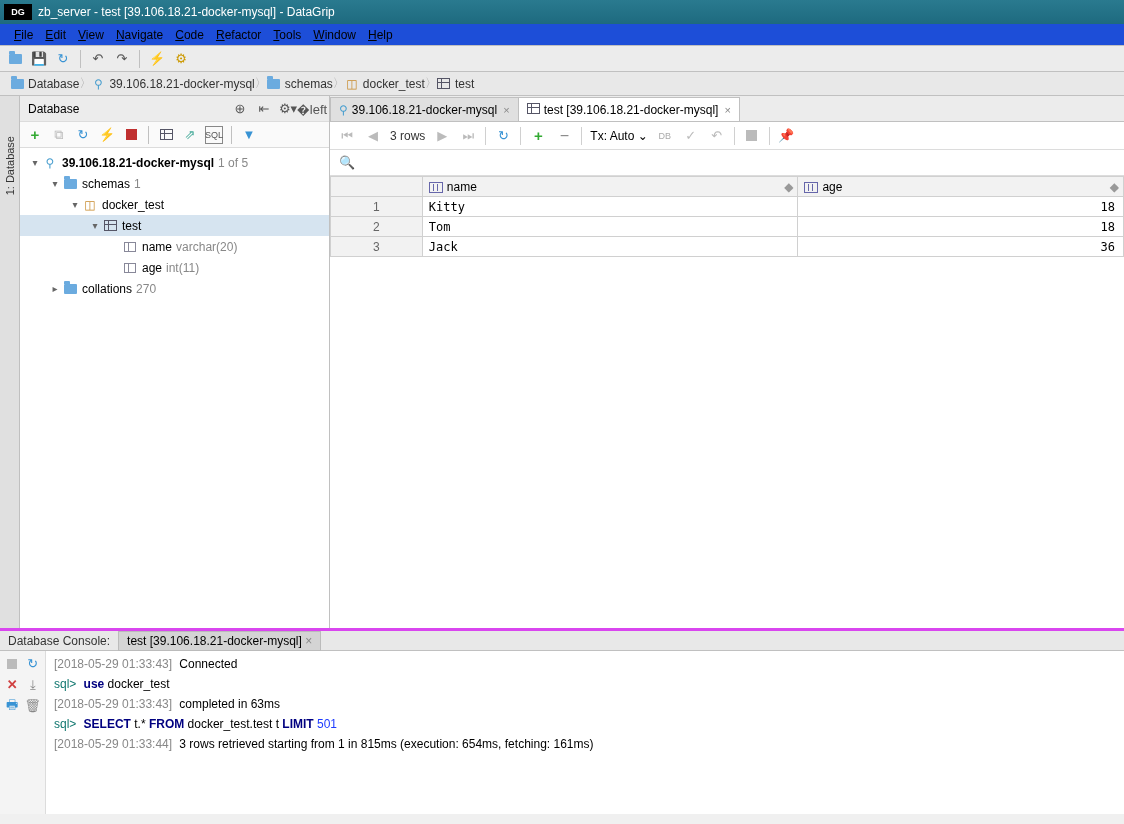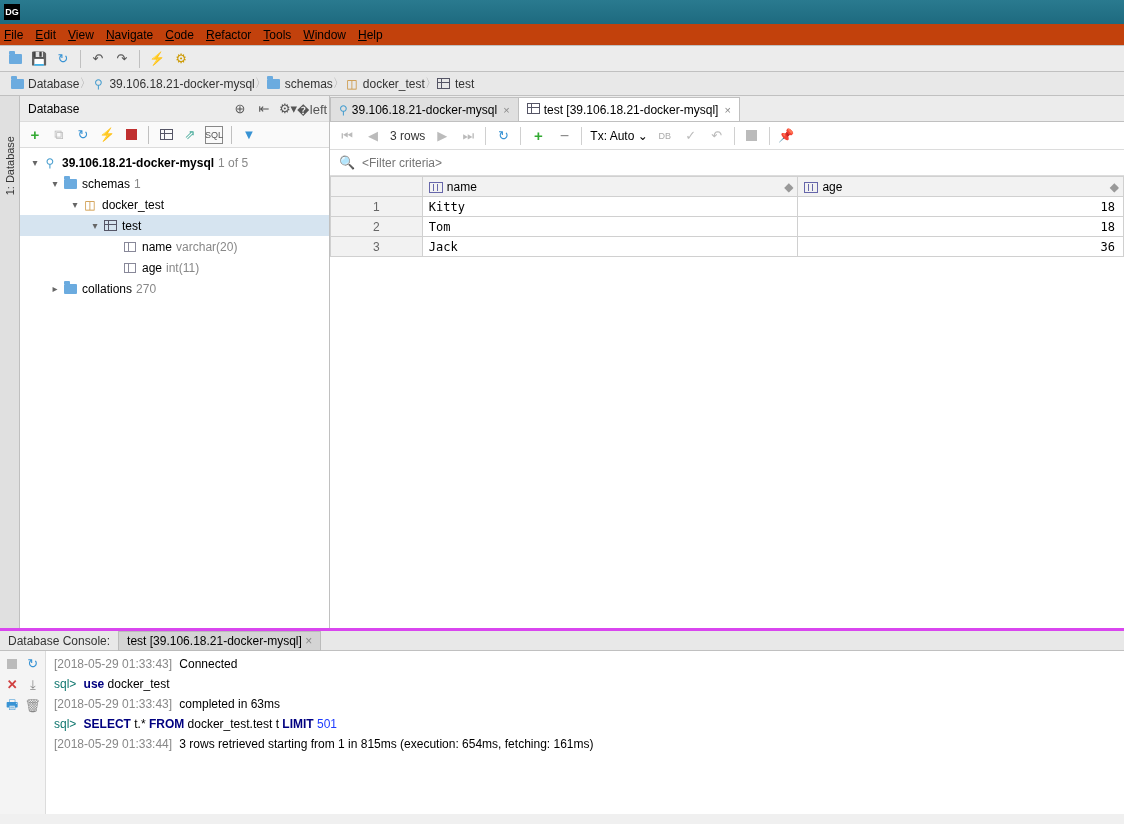--- a/index.html
+++ b/index.html
@@ -1,19 +1,19 @@
 <!DOCTYPE html>
 <html><head>
 <meta charset="utf-8">
 <style>
 * { margin:0; padding:0; box-sizing:border-box; font-family:"Segoe UI",Tahoma,sans-serif; font-size:12px; }
 body { width:1124px; height:824px; background:#f0f0f0; overflow:hidden; }
 .titlebar { height:24px; background:linear-gradient(#2a7a8f,#1e6a7f); display:flex; align-items:center; padding:0 4px; color:#fff; font-size:12px; }
-.titlebar .logo { width:16px; height:16px; background:#000; color:#fff; font-size:9px; font-weight:bold; display:flex; align-items:center; justify-content:center; margin-right:6px; }
-.menubar { height:22px; background:#c2410c; border-bottom:1px solid #c0c0c0; display:flex; align-items:center; padding:0 4px; }
+.titlebar .logo { width:28px; height:16px; background:#000; color:#fff; font-size:9px; font-weight:bold; display:flex; align-items:center; justify-content:center; margin-right:6px; }
+.menubar { height:22px; background:#1d4ed8; border-bottom:1px solid #c0c0c0; display:flex; align-items:center; padding:0 14px; }
 .menubar span { margin-right:12px; cursor:pointer; }
 .menubar span u { text-decoration:underline; }
 .toolbar { height:26px; background:#ececec; border-bottom:1px solid #c0c0c0; display:flex; align-items:center; padding:0 6px; gap:6px; }
 .tb-icon { width:18px; height:18px; display:flex; align-items:center; justify-content:center; color:#555; font-size:13px; }
 .tb-sep { width:1px; height:18px; background:#c0c0c0; margin:0 2px; }
 .breadcrumb { height:24px; background:#e8e8e8; border-bottom:1px solid #c0c0c0; display:flex; align-items:center; padding:0 6px; font-size:11px; }
 .bc-item { display:flex; align-items:center; padding:2px 8px 2px 4px; position:relative; color:#333; }
 .bc-item::after { content:"〉"; position:absolute; right:-4px; color:#aaa; }
 .bc-item:last-child::after { display:none; }
 .bc-icon { width:14px; height:14px; margin-right:4px; display:inline-flex; align-items:center; justify-content:center; }
@@ -75,20 +75,21 @@
 .plug-icon{color:#4a9fcf;font-size:12px;}
 .schema-icon{color:#c88b2e;}
 .col-icon-sm{display:inline-block;width:12px;height:10px;border:1px solid #889;position:relative;}
 .col-icon-sm::after{content:"";position:absolute;left:3px;top:0;bottom:0;width:1px;background:#889;}
 </style>
 </head>
 <body>
 
 <div class="titlebar">
   <span class="logo">DG</span>
+  <span>zb_server - test [39.106.18.21-docker-mysql] - DataGrip</span>
 </div>
 
 <div class="menubar">
   <span><u>F</u>ile</span>
   <span><u>E</u>dit</span>
   <span><u>V</u>iew</span>
   <span><u>N</u>avigate</span>
   <span><u>C</u>ode</span>
   <span><u>R</u>efactor</span>
   <span><u>T</u>ools</span>
@@ -254,21 +255,20 @@
       <span class="tb-icon" style="color:#bbb">↶</span>
       <div class="etb-sep"></div>
       <span class="tb-icon">
           <span style="width:11px;height:11px;background:#bbb;display:inline-block"></span>
         </span>
       <div class="etb-sep"></div>
       <span class="tb-icon" style="color:#3893d4">📌</span>
     </div>
     <div class="efilter">
       <span class="tb-icon" style="color:#888">🔍</span>
-      <input placeholder="&lt;Filter criteria&gt;" style="">
     </div>
     <table class="table">
       <tbody>
           <tr>
         <th class="rownum"></th>
         <th><span class="col-ico"></span><span>name</span><span class="sort">◆</span></th>
         <th><span class="col-ico"></span><span>age</span><span class="sort">◆</span></th>
       </tr>
       <tr>
             <td class="rownum">1</td>

